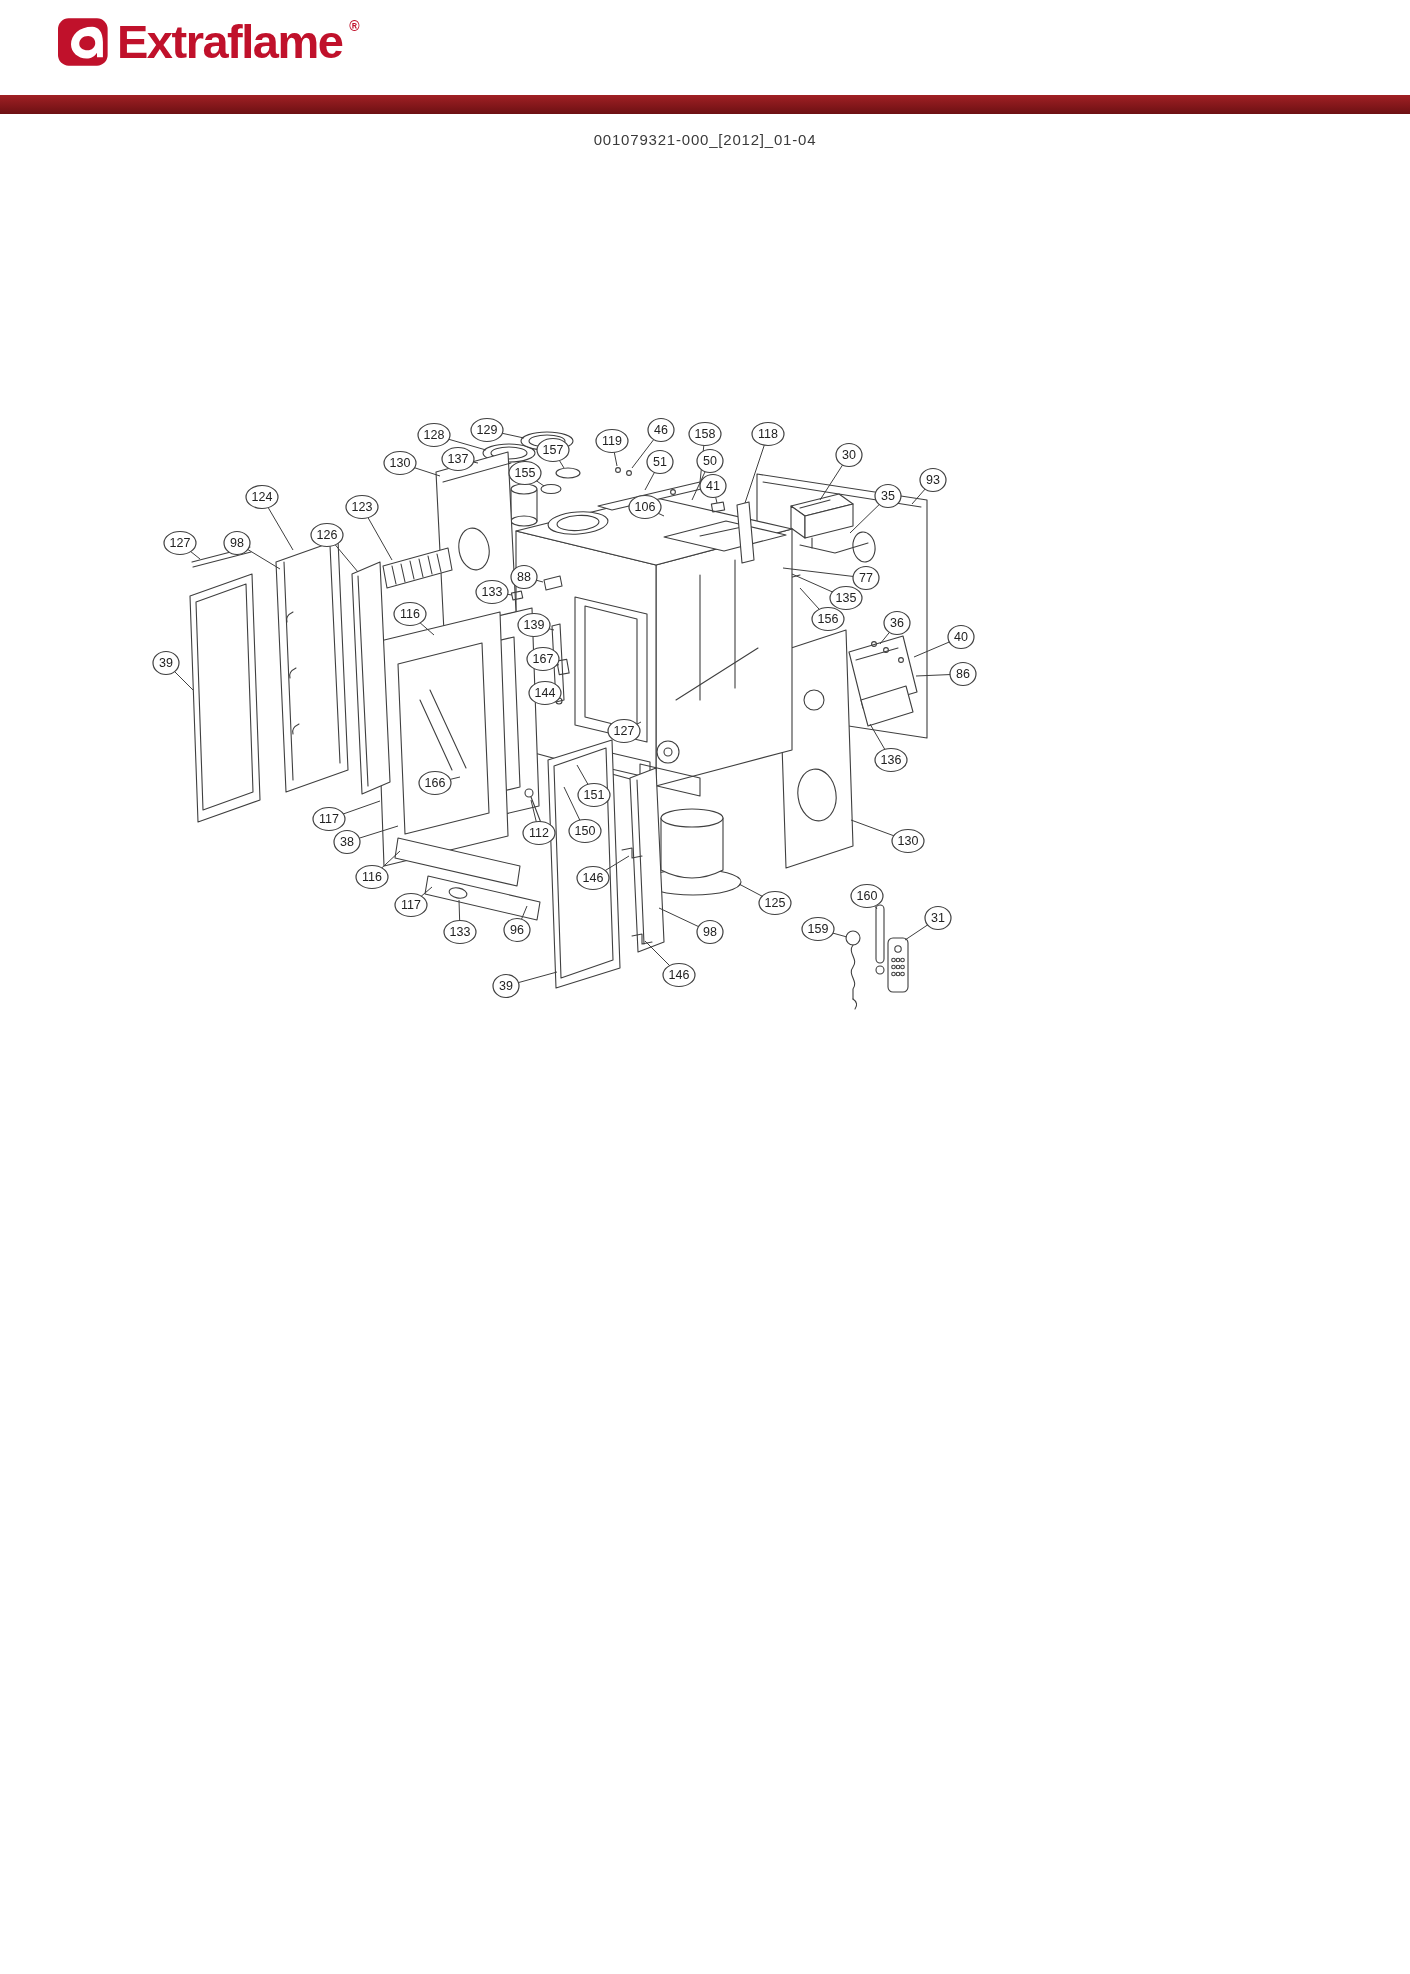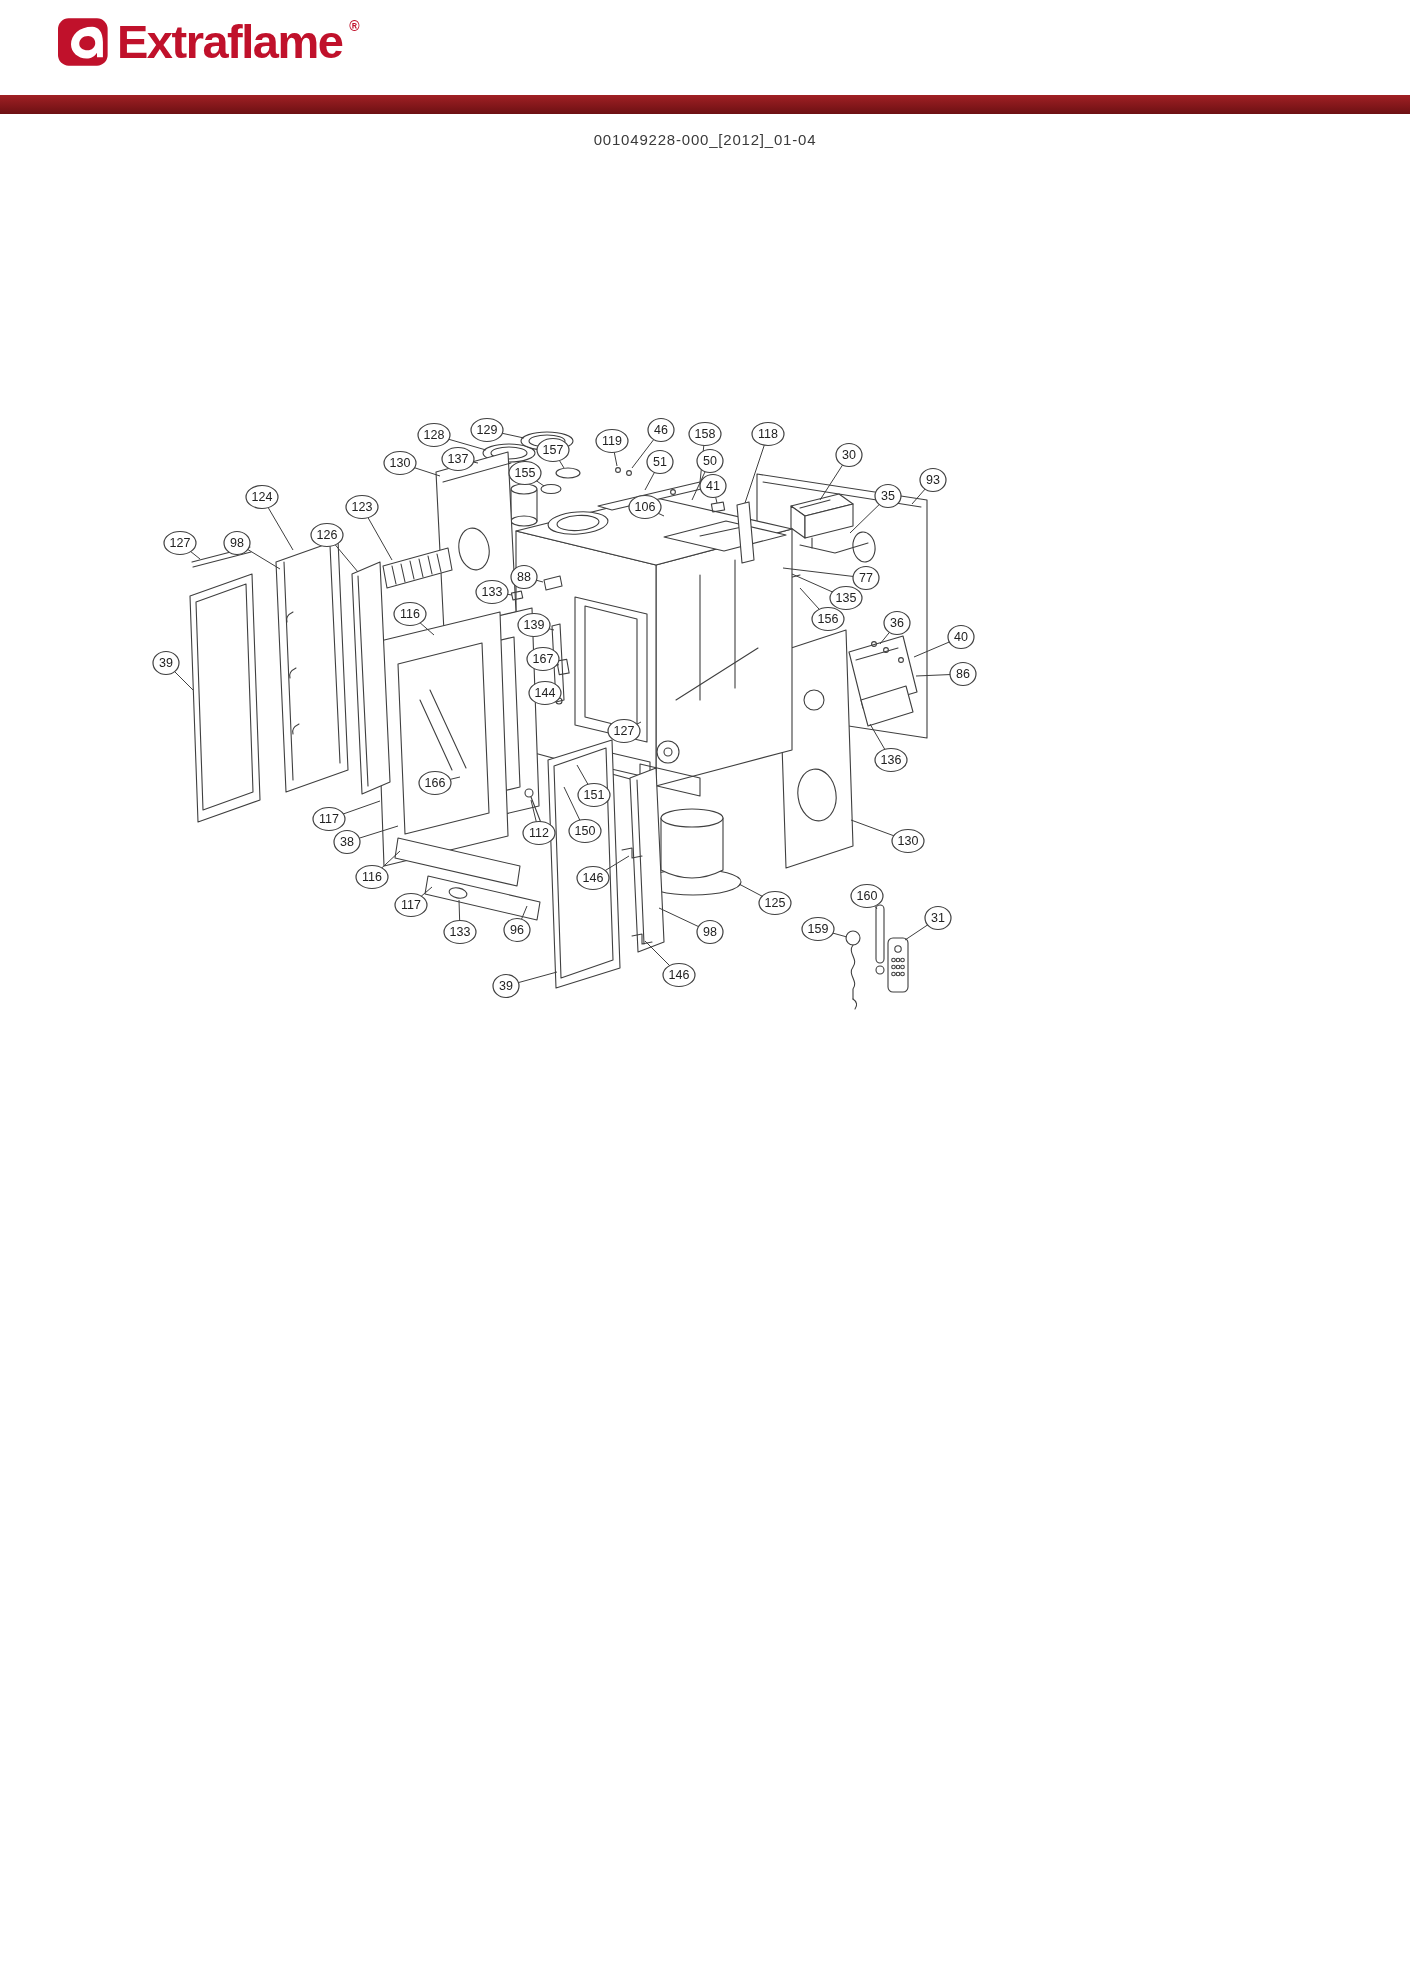--- a/index.html
+++ b/index.html
@@ -36,21 +36,21 @@
       <path d="M29 9 C18 9 11 16 11 24 C11 31 17 36 24 36 C28 36 31 34 33 31 L33 35 L38 35 L38 22 C38 13 34 9 29 9 Z
                M25 29 C21 29 18 27 18 23.5 C18 20 21 17 25.5 17 C29 17 31.5 19.5 31.5 23 C31.5 26.5 28.5 29 25 29 Z" fill="#ffffff"></path>
     </svg>
     <span class="logo-text">Extraflame</span>
     <span class="logo-reg">®</span>
   </div>
 </div>
 
 <div class="red-bar"></div>
 
-<div class="doc-code">001049228-000_[2012]_01-04</div>
+<div class="doc-code">001079321-000_[2012]_01-04</div>
 
 <svg id="diagram" width="1410" height="1974" viewBox="0 0 1410 1974">
 
   <g id="lineart" stroke="#3f3f3f" stroke-width="1.1" fill="none" stroke-linejoin="round" stroke-linecap="round">
 
     <g>
       <polygon points="757,474 927,500 927,738 757,712" fill="#ffffff"></polygon>
       <line x1="763" y1="482" x2="921" y2="507"></line>
       <ellipse cx="864" cy="547" rx="11" ry="15" transform="rotate(-8 864 547)"></ellipse>
     </g>

